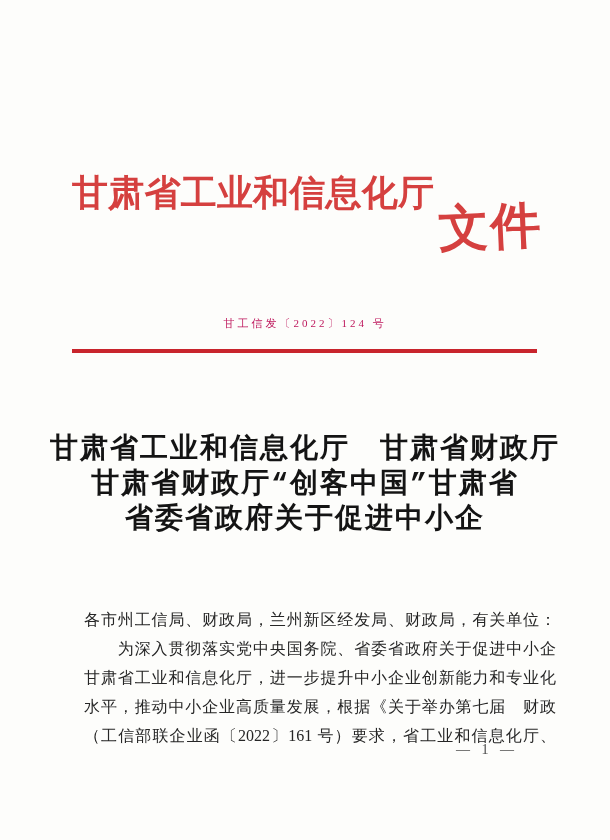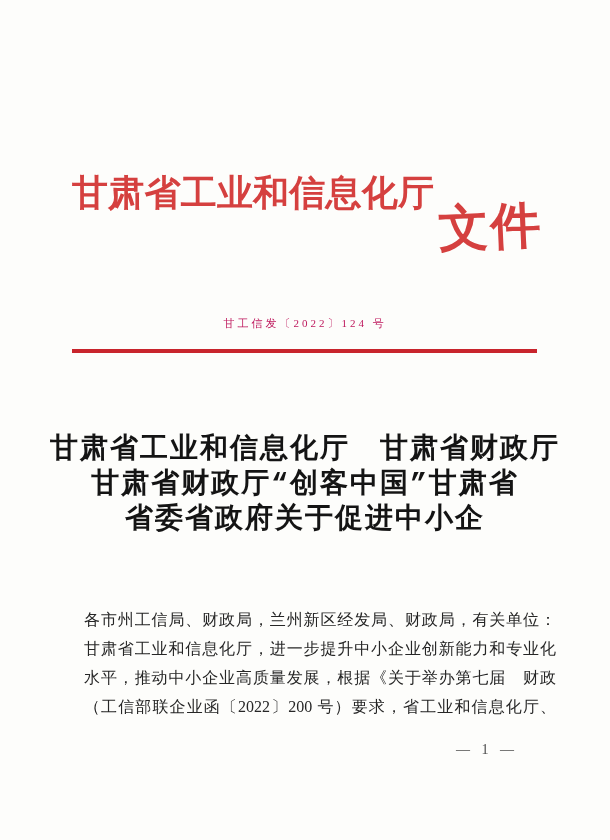--- a/index.html
+++ b/index.html
@@ -122,20 +122,21 @@
   <div class="red-divider"></div>
 
   <div class="title">
     <div>甘肃省工业和信息化厅　甘肃省财政厅</div>
     <div>甘肃省财政厅“创客中国”甘肃省</div>
     <div>省委省政府关于促进中小企</div>
   </div>
 
   <div class="body-text">
     <div class="body-line">各市州工信局、财政局，兰州新区经发局、财政局，有关单位：</div>
+    <div class="body-line">　　为深入贯彻落实党中央国务院、省委省政府关于促进中小企</div>
     <div class="body-line">甘肃省工业和信息化厅，进一步提升中小企业创新能力和专业化</div>
     <div class="body-line">水平，推动中小企业高质量发展，根据《关于举办第七届　财政</div>
-    <div class="body-line">（工信部联企业函〔2022〕200 号）要求，省工业和信息化厅、</div>
+    <div class="body-line">（工信部联企业函〔2022〕161 号）要求，省工业和信息化厅、</div>
   </div>
 
   <div class="page-number">— 1 —</div>
 
 </div>
 
 </body></html>

